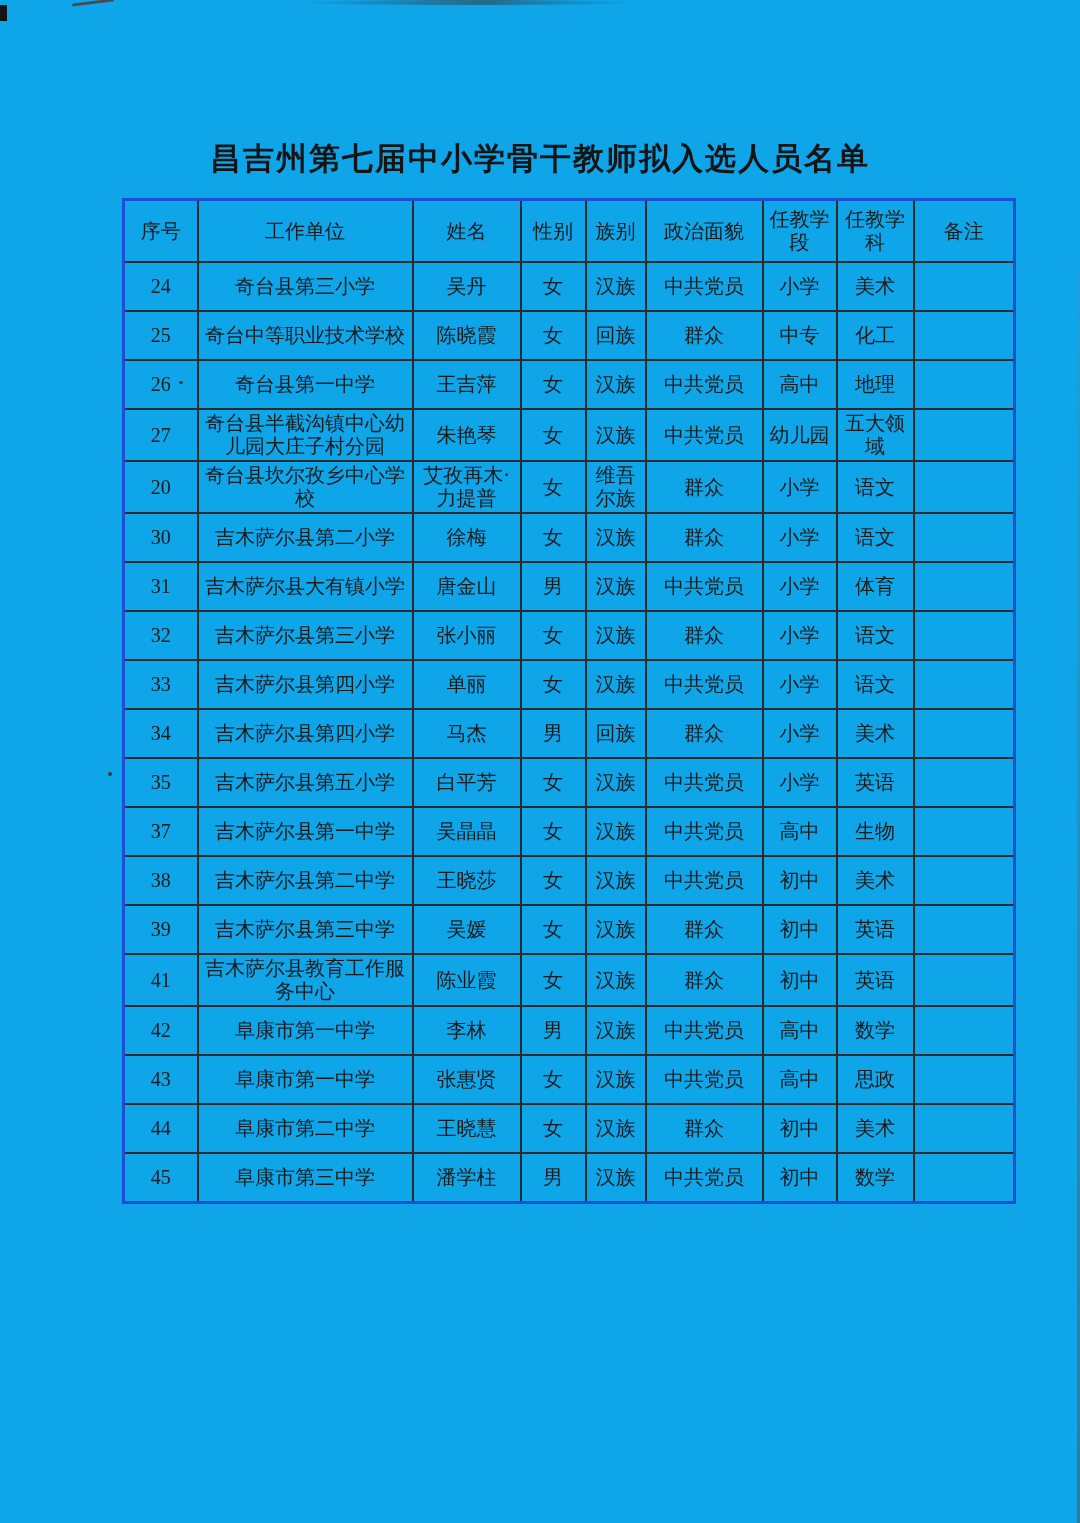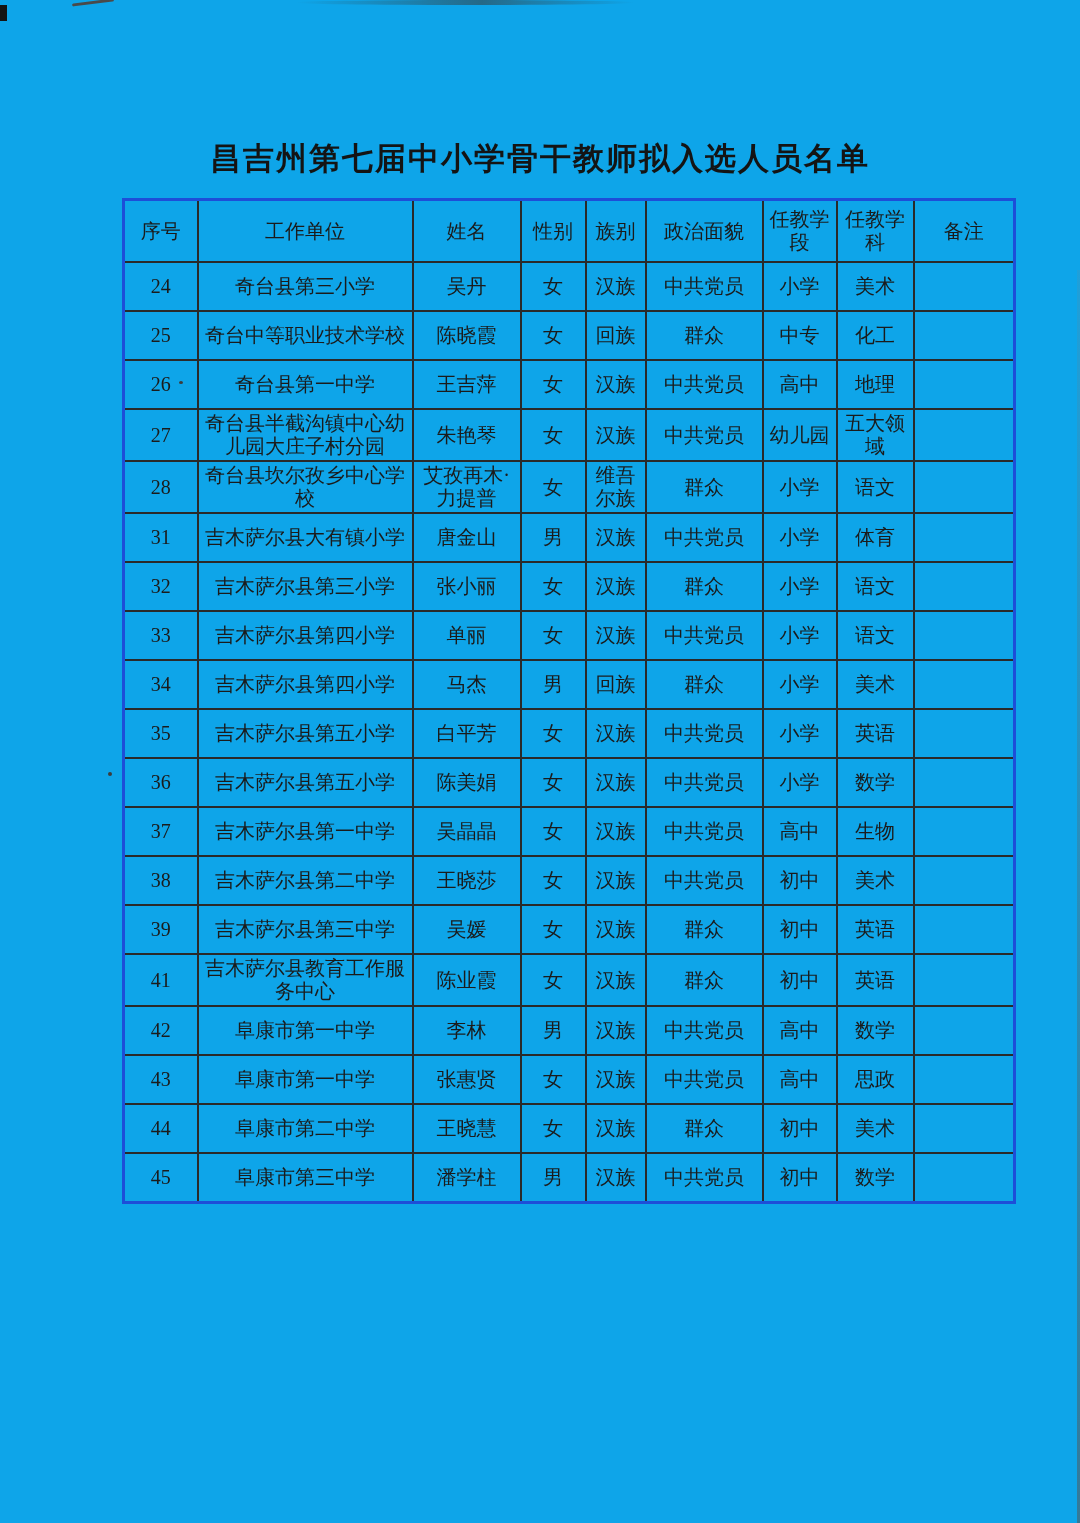--- a/index.html
+++ b/index.html
@@ -142,25 +142,36 @@
           <td>奇台县半截沟镇中心幼儿园大庄子村分园</td>
           <td>朱艳琴</td>
           <td>女</td>
           <td>汉族</td>
           <td>中共党员</td>
           <td>幼儿园</td>
           <td>五大领域</td>
           <td></td>
         </tr>
         <tr>
-          <td>28</td>
+          <td>20</td>
           <td>奇台县坎尔孜乡中心学校</td>
           <td>艾孜再木·力提普</td>
           <td>女</td>
           <td>维吾尔族</td>
+          <td>群众</td>
+          <td>小学</td>
+          <td>语文</td>
+          <td></td>
+        </tr>
+        <tr>
+          <td>30</td>
+          <td>吉木萨尔县第二小学</td>
+          <td>徐梅</td>
+          <td>女</td>
+          <td>汉族</td>
           <td>群众</td>
           <td>小学</td>
           <td>语文</td>
           <td></td>
         </tr>
         <tr>
           <td>31</td>
           <td>吉木萨尔县大有镇小学</td>
           <td>唐金山</td>
           <td>男</td>
@@ -208,31 +219,20 @@
           <td>吉木萨尔县第五小学</td>
           <td>白平芳</td>
           <td>女</td>
           <td>汉族</td>
           <td>中共党员</td>
           <td>小学</td>
           <td>英语</td>
           <td></td>
         </tr>
         <tr>
-          <td>36</td>
-          <td>吉木萨尔县第五小学</td>
-          <td>陈美娟</td>
-          <td>女</td>
-          <td>汉族</td>
-          <td>中共党员</td>
-          <td>小学</td>
-          <td>数学</td>
-          <td></td>
-        </tr>
-        <tr>
           <td>37</td>
           <td>吉木萨尔县第一中学</td>
           <td>吴晶晶</td>
           <td>女</td>
           <td>汉族</td>
           <td>中共党员</td>
           <td>高中</td>
           <td>生物</td>
           <td></td>
         </tr>

